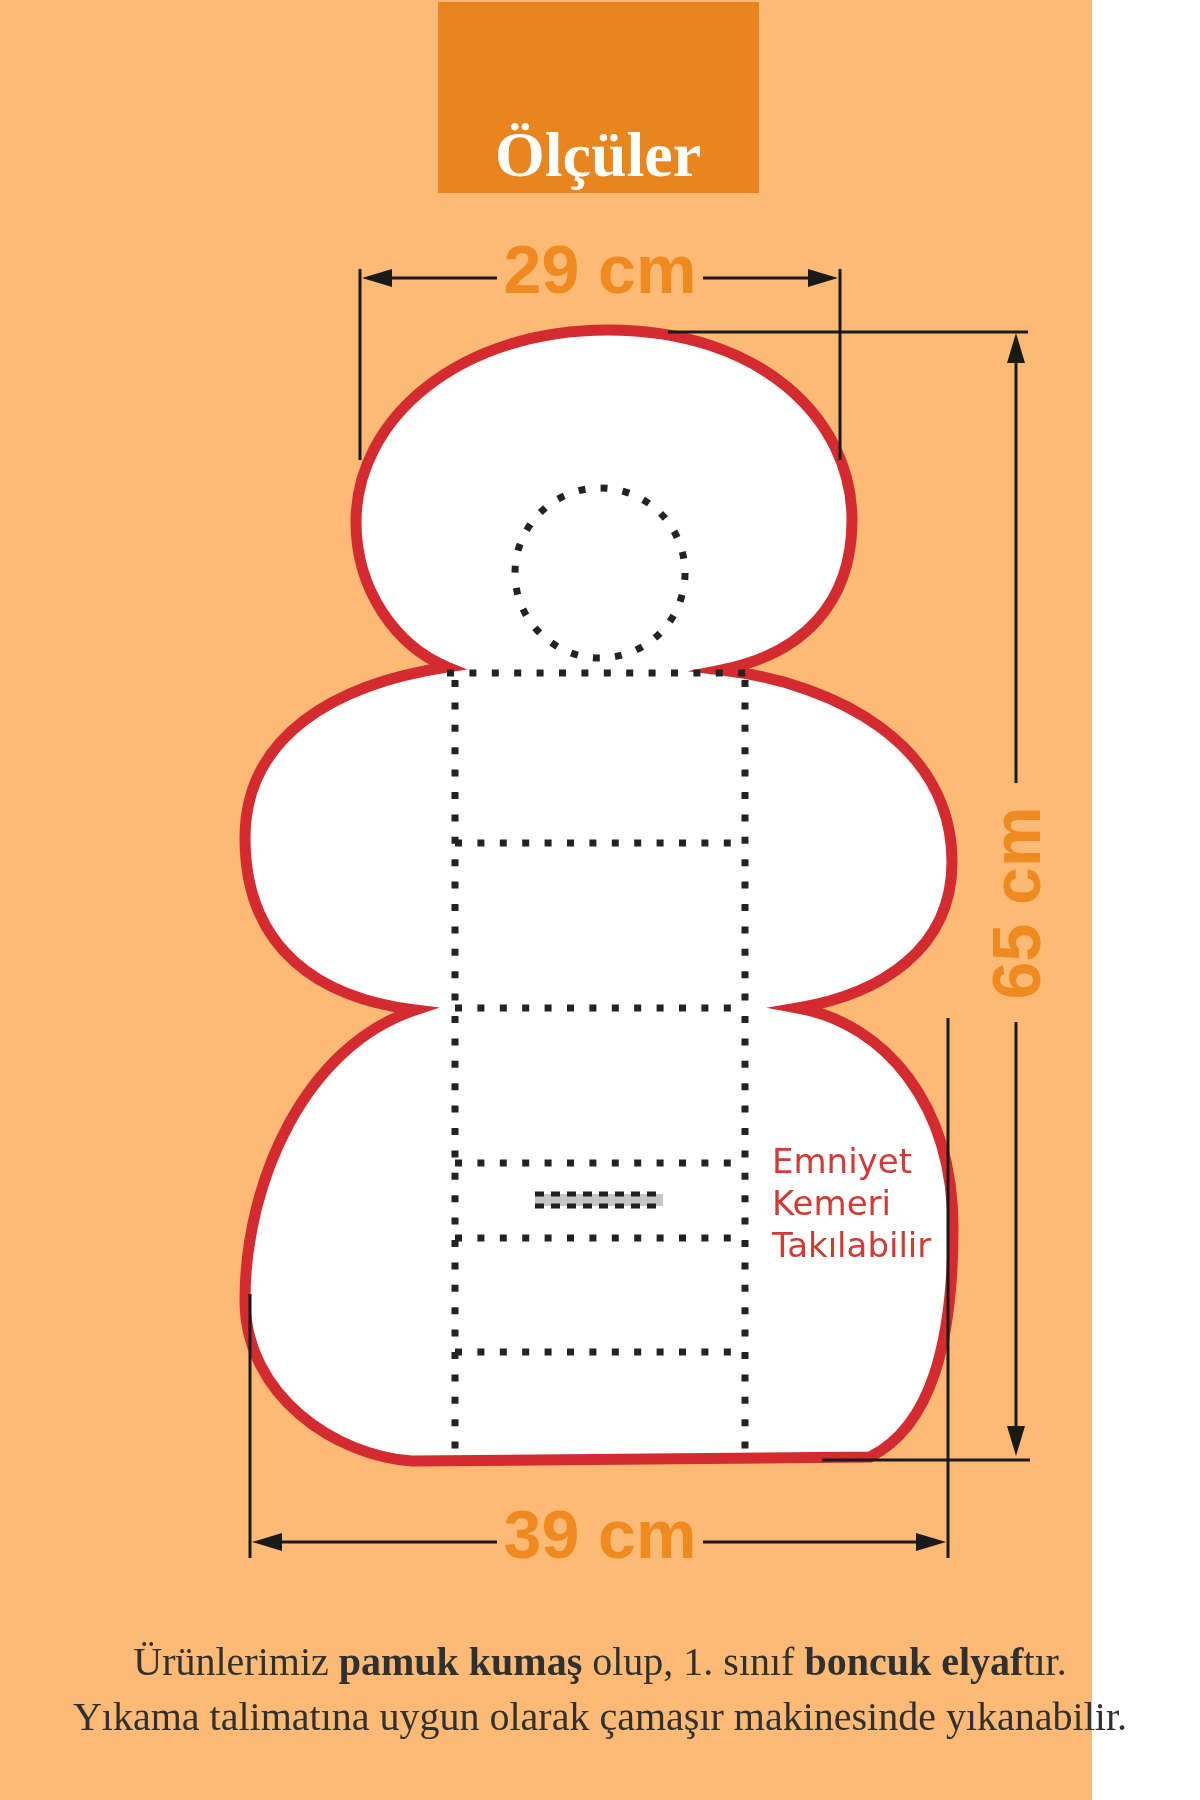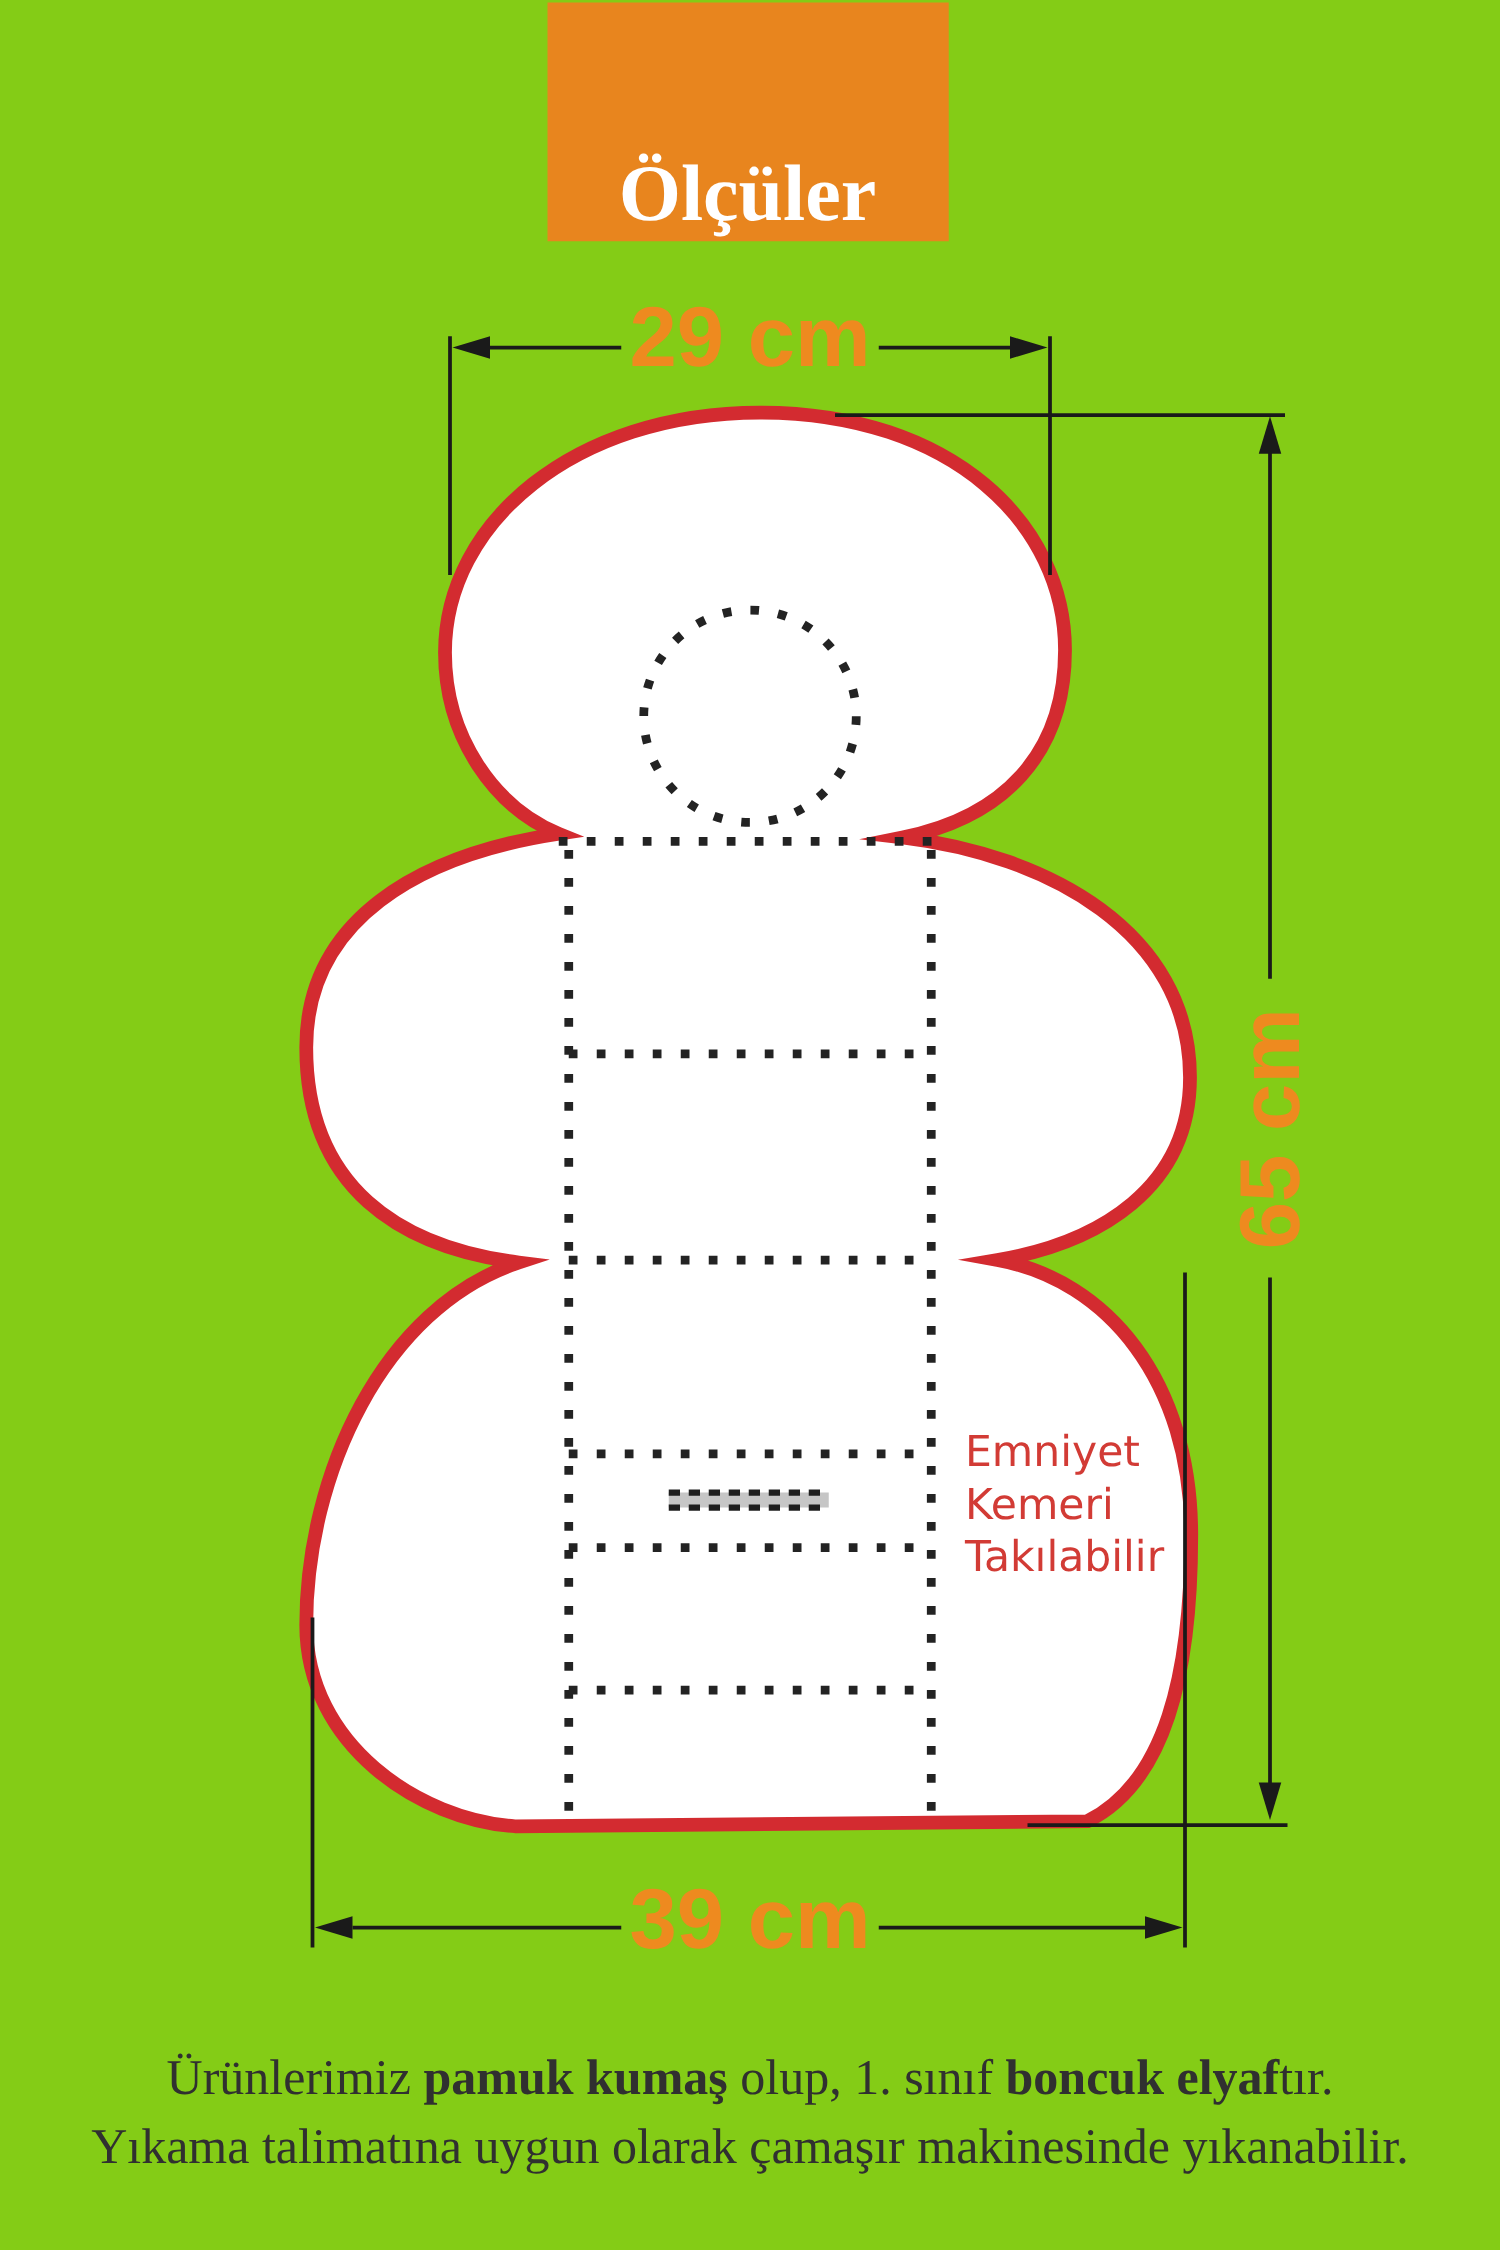--- a/index.html
+++ b/index.html
@@ -5,23 +5,23 @@
   html, body {
     margin: 0;
     padding: 0;
     background: #ffffff;
     width: 1200px;
     height: 1800px;
     overflow: hidden;
   }
   .stage {
     position: relative;
-    width: 1200px;
+    width: 1092px;
     height: 1800px;
-    background: #84cc16;
+    background: #fdba74;
   }
   svg { display: block; }
 
   .title-banner { fill: #E8851E; }
   .title-label {
     font-family: "Liberation Serif", serif;
     font-weight: bold;
     font-size: 64px;
     fill: #ffffff;
     text-anchor: middle;

